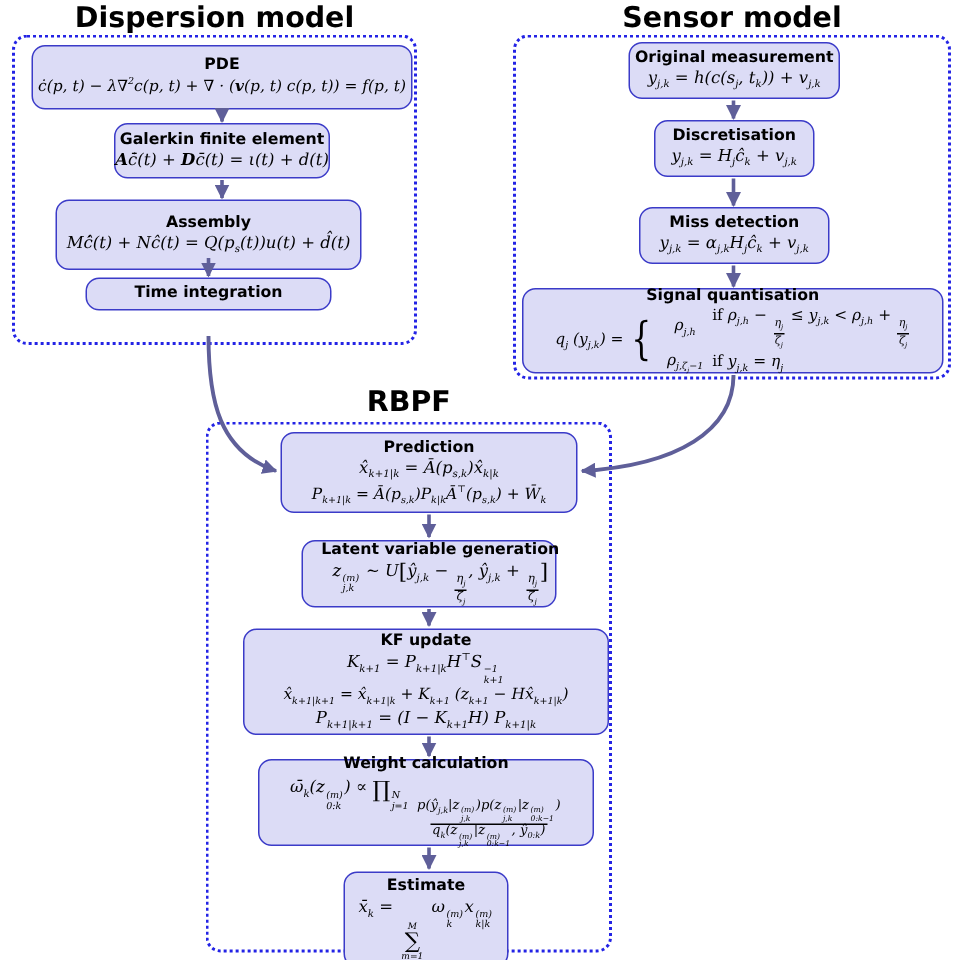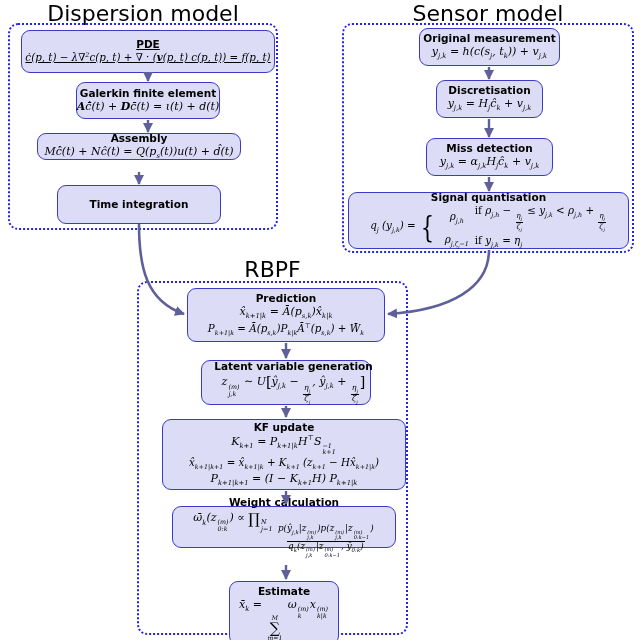--- a/index.html
+++ b/index.html
@@ -1,17 +1,17 @@
 <!DOCTYPE html>
 <html><head>
 <meta charset="utf-8">
 <style>
   html,body{margin:0;padding:0;background:#fff;}
   .canvas{position:relative;width:640px;height:640px;background:#ffffff;font-family:"DejaVu Sans",sans-serif;overflow:hidden;}
-  .gtitle{position:absolute;text-align:center;font-weight:normal;font-size:22px;color:#000;white-space:nowrap;}
+  .gtitle{position:absolute;text-align:center;font-weight:bold;font-size:19px;color:#000;white-space:nowrap;}
   .gbox{position:absolute;border:2px dotted #2323e5;border-radius:10px;box-sizing:border-box;}
   .node{position:absolute;background:#dcdcf6;border:1.5px solid #3b3bc8;border-radius:9px;display:flex;flex-direction:column;align-items:center;justify-content:center;box-sizing:border-box;padding:1px 3px;}
   .nh{font-size:10.5px;font-weight:bold;color:#000;line-height:1.25;white-space:nowrap;}
   .nf{font-family:"DejaVu Serif","DejaVu Sans",serif;font-style:italic;font-size:11px;line-height:1.35;white-space:nowrap;color:#000;}
   .nf.f-sm{font-size:10.3px;}
   .nf sub,.nf sup{font-size:0.62em;}
   .rm{font-style:normal;}
   .cal{font-weight:bold;}
   .fr{display:inline-flex;flex-direction:column;align-items:center;font-size:0.72em;line-height:1.12;vertical-align:-0.55em;margin:0 1px;}
   .fr .de{border-top:1px solid #000;padding:0 1px;}
@@ -31,36 +31,36 @@
   svg.wires{position:absolute;left:0;top:0;pointer-events:none;}
 </style>
 </head>
 <body>
 
 <div class="canvas">
 
   <div class="gtitle" style="left:8px;top:1px;width:270px;">Dispersion model</div>
   <div class="gbox" style="left:8px;top:23px;width:270px;height:207px;"></div>
 
-  <div class="node" style="left:21px;top:30px;width:254px;height:43px;text-decoration:underline;">
+  <div class="node" style="left:21px;top:30px;width:254px;height:43px;">
     <div class="nh">PDE</div>
     <div class="nf f-sm">ċ(p, t) − λ∇<sup>2</sup>c(p, t) + ∇ · (<b>v</b>(p, t) c(p, t)) = f(p, t)</div>
   </div>
 
   <div class="node" style="left:76px;top:82px;width:144px;height:37px;">
     <div class="nh">Galerkin finite element</div>
     <div class="nf"><span class="cal">A</span>c̄̇(t) + <span class="cal">D</span>c̄(t) = ι(t) + d(t)</div>
   </div>
 
-  <div class="node" style="left:37px;top:133px;width:204px;height:27px;">
+  <div class="node" style="left:37px;top:133px;width:204px;height:47px;">
     <div class="nh">Assembly</div>
     <div class="nf">Mĉ̇(t) + Nĉ(t) = Q(p<sub>s</sub>(t))u(t) + d̂(t)</div>
   </div>
 
-  <div class="node" style="left:57px;top:185px;width:164px;height:39px;">
+  <div class="node" style="left:57px;top:185px;width:164px;height:22px;">
     <div class="nh">Time integration</div>
   </div>
 
   <div class="gtitle" style="left:342px;top:1px;width:292px;">Sensor model</div>
   <div class="gbox" style="left:342px;top:23px;width:292px;height:230px;"></div>
 
   <div class="node" style="left:419px;top:28px;width:141px;height:38px;text-align:right;">
     <div class="nh">Original measurement</div>
     <div class="nf">y<sub>j,k</sub> = h(c(s<sub>j</sub>, t<sub>k</sub>)) + v<sub>j,k</sub></div>
   </div>
@@ -125,21 +125,21 @@
   <div class="node" style="left:162px;top:419px;width:244px;height:71px;">
     <div class="nh">KF update</div>
     <div class="nf">K<sub>k+1</sub> = P<sub>k+1|k</sub>H<sup>⊤</sup>S<span class="st">
           <span>−1</span>
           <span>k+1</span>
         </span></div>
     <div class="nf f-sm">x̂<sub>k+1|k+1</sub> = x̂<sub>k+1|k</sub> + K<sub>k+1</sub> (z<sub>k+1</sub> − Hx̂<sub>k+1|k</sub>)</div>
     <div class="nf">P<sub>k+1|k+1</sub> = (I − K<sub>k+1</sub>H) P<sub>k+1|k</sub></div>
   </div>
 
-  <div class="node" style="left:172px;top:506px;width:224px;height:42px;">
+  <div class="node" style="left:172px;top:506px;width:224px;height:58px;">
     <div class="nh">Weight calculation</div>
     <div class="nf">ω̄<sub>k</sub>(z<span class="st">
           <span>(m)</span>
           <span>0:k</span>
         </span>) ∝ <span class="op">∏</span><span class="st">
           <span>N</span>
           <span>j=1</span>
         </span> <span class="fr big">
           <span>p(ŷ<sub>j,k</sub>|z<span class="st">
               <span>(m)</span>

